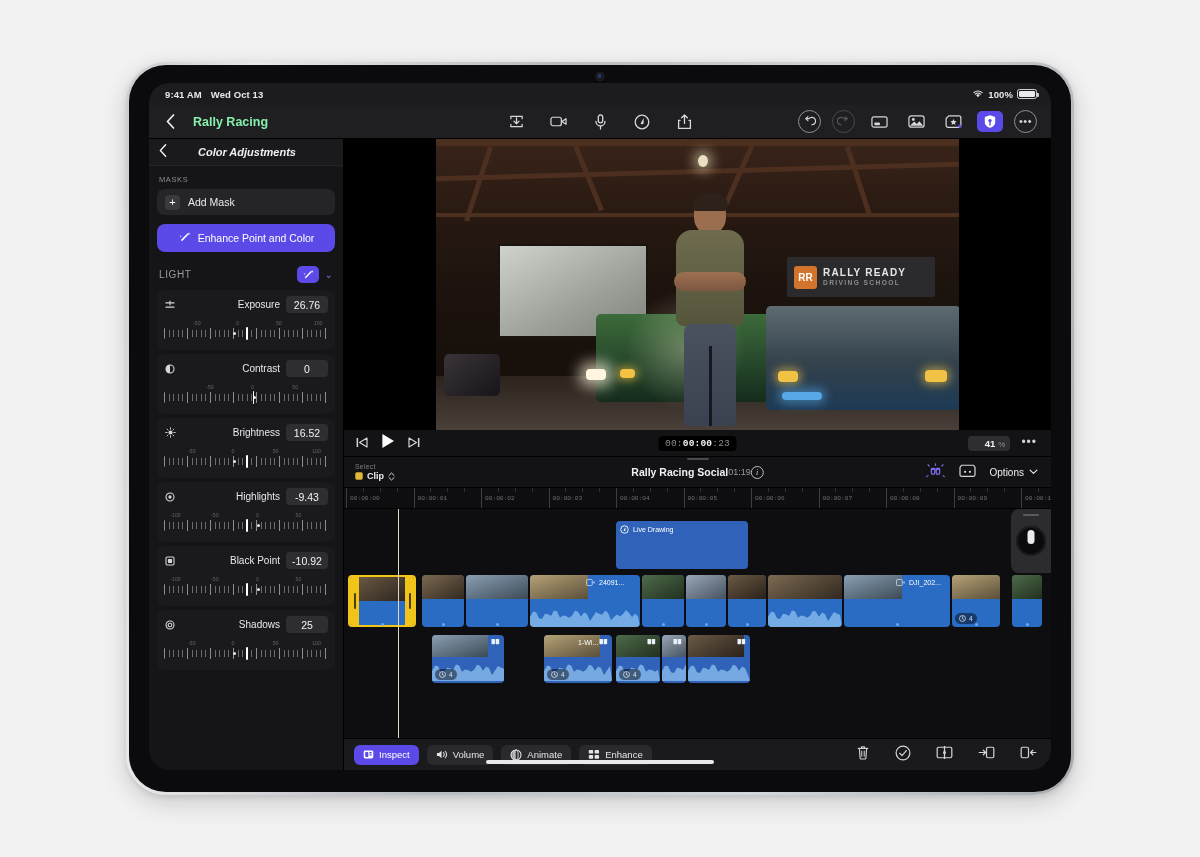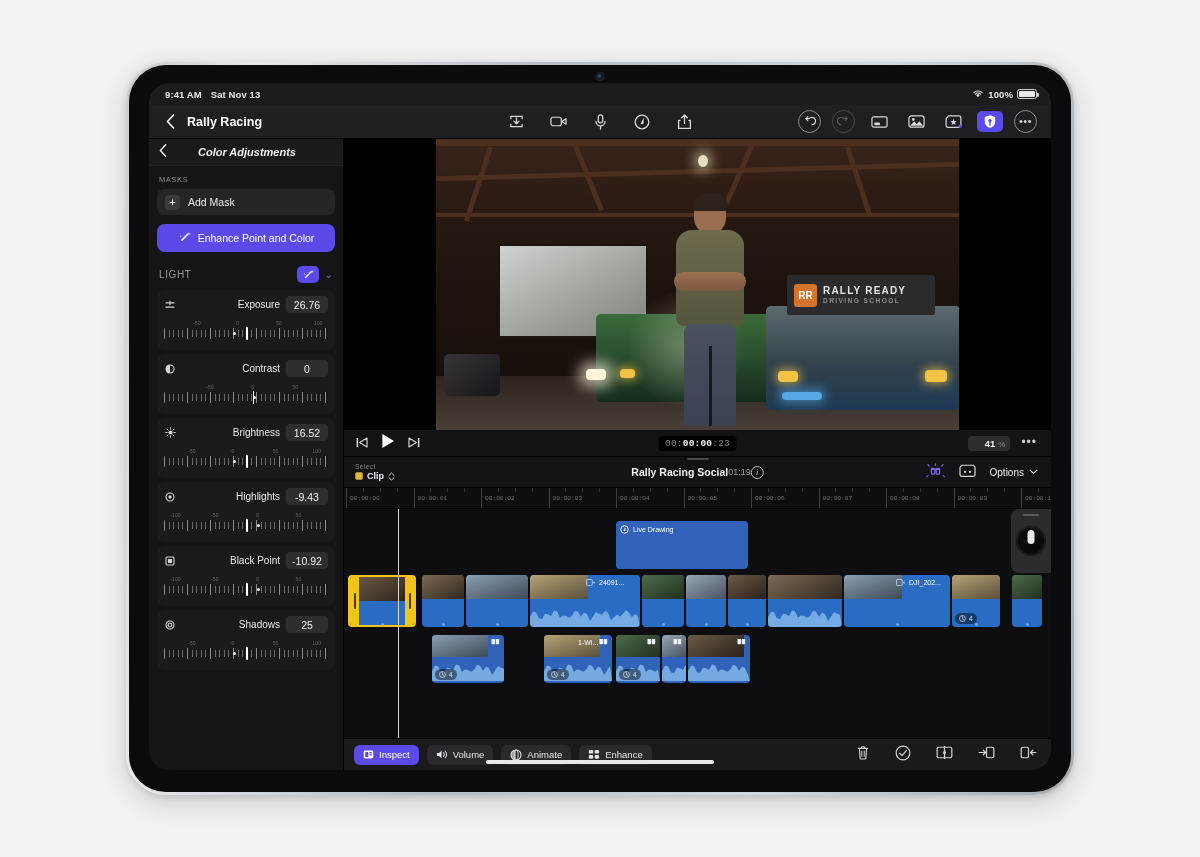--- a/index.html
+++ b/index.html
@@ -84,21 +84,21 @@
     display: flex; align-items: center;
     padding: 0 14px 0 10px;
     position: relative;
     border-bottom: 1px solid #000;
   }
   .back-chev {
     width: 22px; height: 22px;
     display:flex;align-items:center;justify-content:center;
     color:#f0f0f2; font-size:15px; font-weight:300;
   }
-  .proj-title { color:#ffffff; font-size:12.5px; font-weight:bold; margin-left:6px; }
+  .proj-title { color:#86efac; font-size:12.5px; font-weight:bold; margin-left:12px; }
   .tb-center {
     position:absolute; left:50%; transform:translateX(-50%);
     display:flex; gap:20px; align-items:center;
   }
   .tb-right { margin-left:auto; display:flex; gap:11px; align-items:center; }
   .tbi {
     width:22px;height:22px;display:flex;align-items:center;justify-content:center;
     color:#d8d8dc;
   }
   .tbi svg { display:block; }
@@ -209,21 +209,21 @@
     background:linear-gradient(180deg,#2b231c,#4a4039);}
   .car{position:absolute;border-radius:5px;}
   .car-green{left:160px;bottom:28px;width:180px;height:88px;
     background:linear-gradient(180deg,#3c6b3a,#24452a 60%,#152c1c);}
   .car-blue{left:330px;bottom:20px;width:195px;height:104px;
     background:linear-gradient(180deg,#5d6a70,#34424c 55%,#1d3a55);}
   .head{position:absolute;border-radius:4px;}
   .hl-y{background:#f2c244;box-shadow:0 0 8px 3px rgba(242,194,68,.55);}
   .hl-b{background:#58a8e8;box-shadow:0 0 10px 4px rgba(88,168,232,.5);}
   .hl-w{background:#fff6dd;box-shadow:0 0 14px 7px rgba(255,246,221,.65);}
-  .sign{position:absolute;right:24px;top:136px;width:148px;height:40px;
+  .sign{position:absolute;right:24px;top:118px;width:148px;height:40px;
     background:#2b2b2e;display:flex;align-items:center;gap:6px;padding:0 7px;border-radius:2px;}
   .sign-logo{width:23px;height:23px;background:#d2742b;border-radius:3px;color:#fff;
     display:flex;align-items:center;justify-content:center;font-size:10px;font-weight:bold;}
   .sign-t1{color:#e6e6e6;font-size:10px;font-weight:bold;letter-spacing:1.2px;line-height:1.05;}
   .sign-t2{color:#8d8d8d;font-size:6.6px;font-weight:bold;letter-spacing:1.4px;}
   .man{position:absolute;left:232px;bottom:4px;width:84px;height:230px;}
   .m-head{position:absolute;left:26px;top:0;width:32px;height:38px;border-radius:48% 48% 44% 44%;
     background:#9a6e4e;}
   .m-hair{position:absolute;left:24px;top:-3px;width:36px;height:18px;border-radius:18px 18px 6px 6px;background:#2e2119;}
   .m-torso{position:absolute;left:8px;top:34px;width:68px;height:96px;border-radius:16px 16px 8px 8px;
@@ -326,21 +326,21 @@
 <body>
 
 <div id="device">
   <div id="bezel">
     <div id="cam"></div>
     <div id="screen">
 
       <div class="statusbar">
         <div class="sb-left">
           <span>9:41 AM</span>
-          <span>Sat Nov 13</span>
+          <span>Wed Oct 13</span>
         </div>
         <div class="sb-right">
           <span>
             <svg width="12" height="9" viewBox="0 0 12 9">
                 <path d="M6 8.2 4.1 6.1a2.8 2.8 0 0 1 3.8 0z" fill="#e9e9ec"></path>
                 <path d="M1.9 3.6a6 6 0 0 1 8.2 0" stroke="#e9e9ec" stroke-width="1.1" fill="none" stroke-linecap="round"></path>
                 <path d="M3.3 5.2a4 4 0 0 1 5.4 0" stroke="#e9e9ec" stroke-width="1.1" fill="none" stroke-linecap="round"></path>
               </svg>
           </span>
           <span>100%</span>

